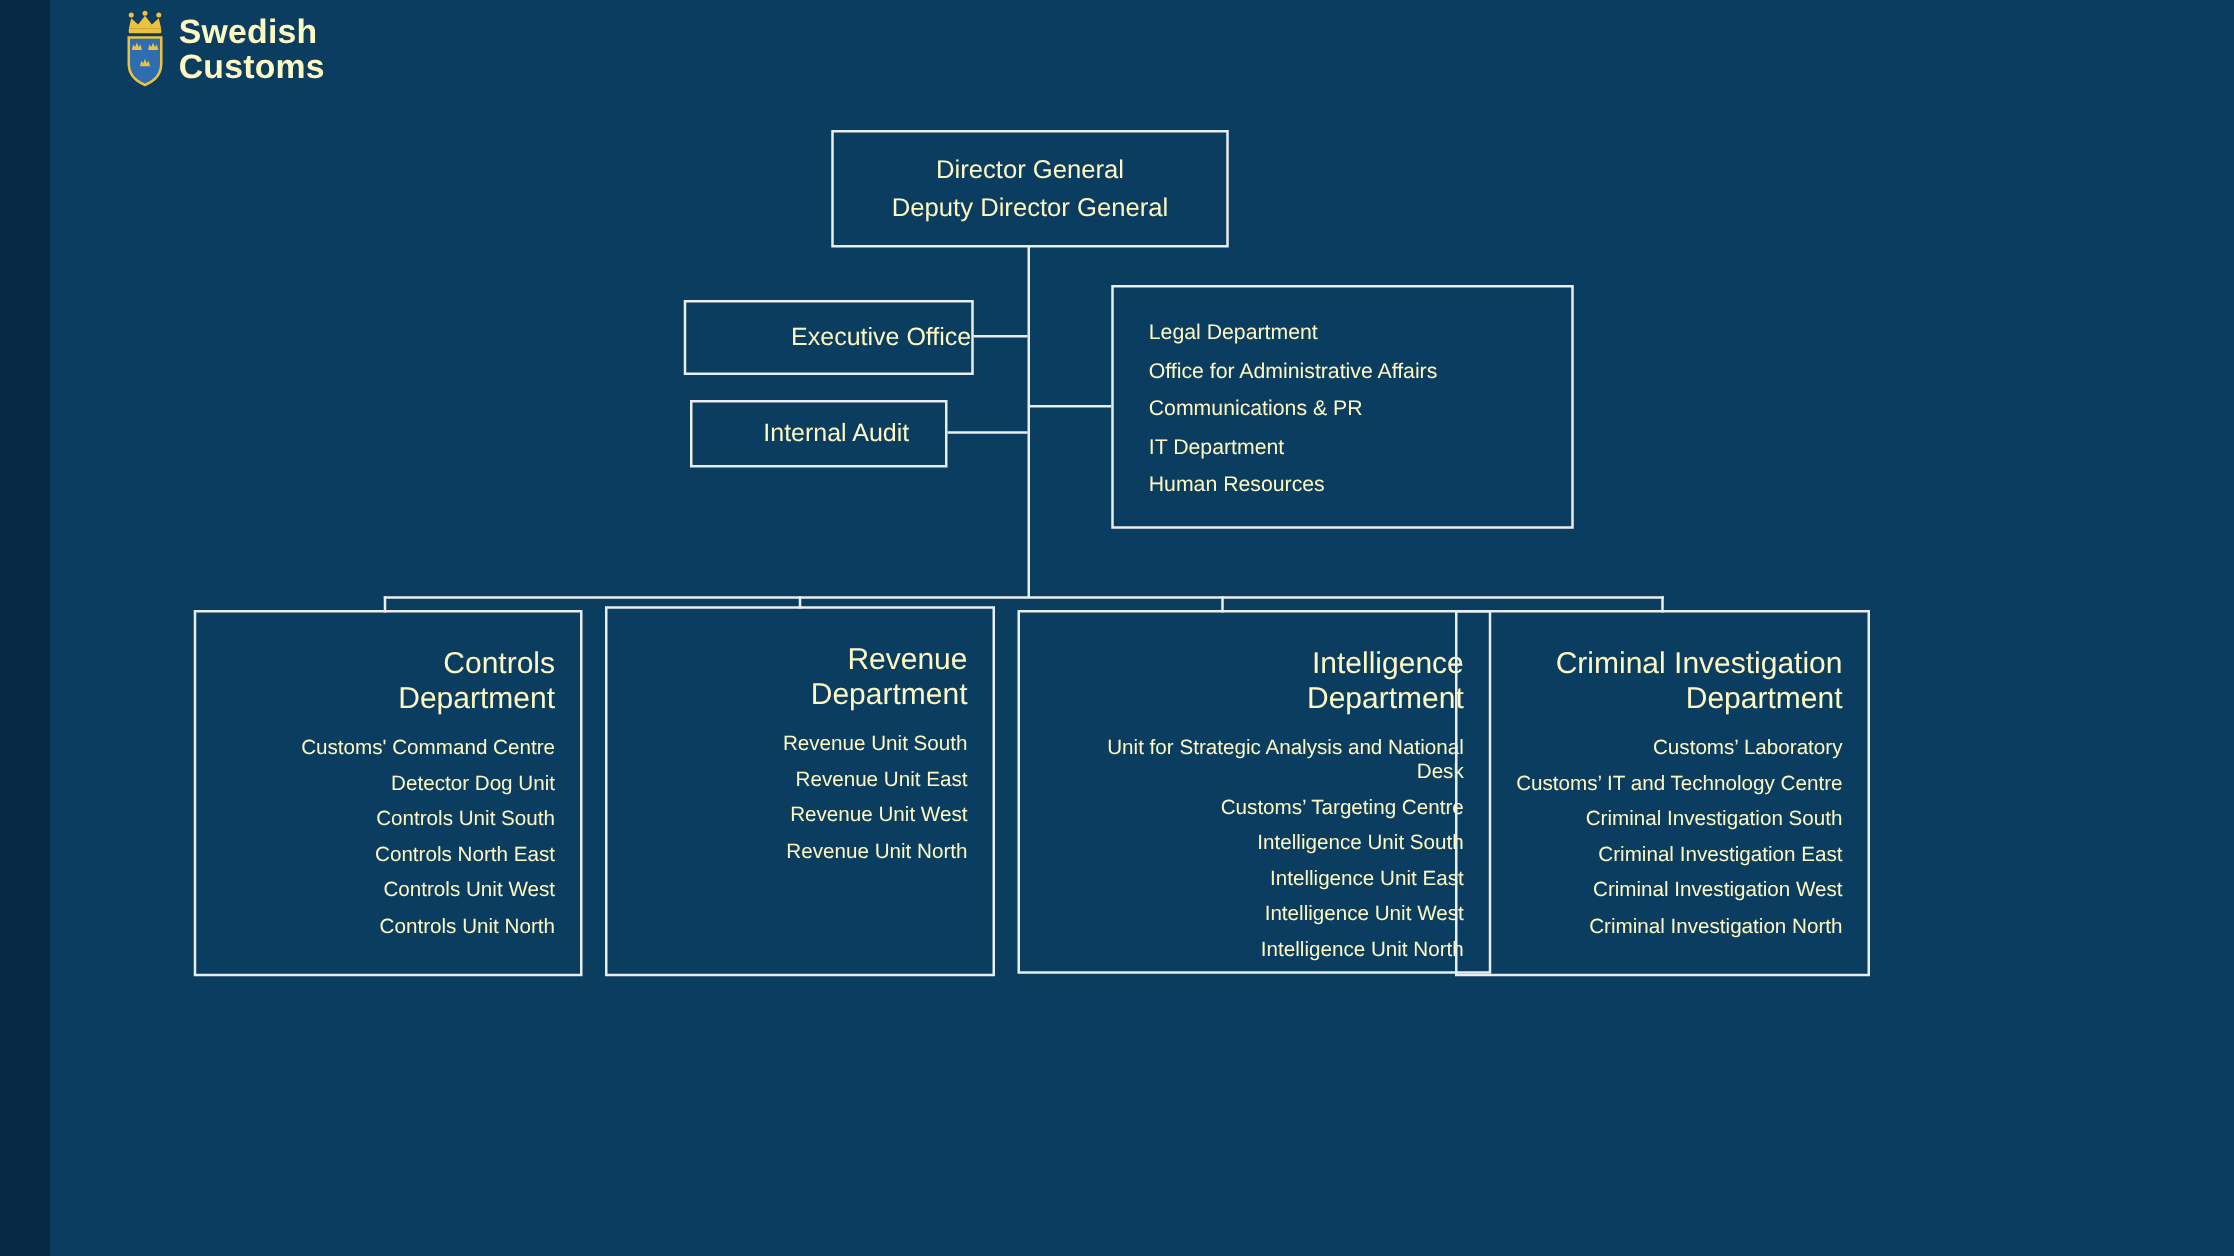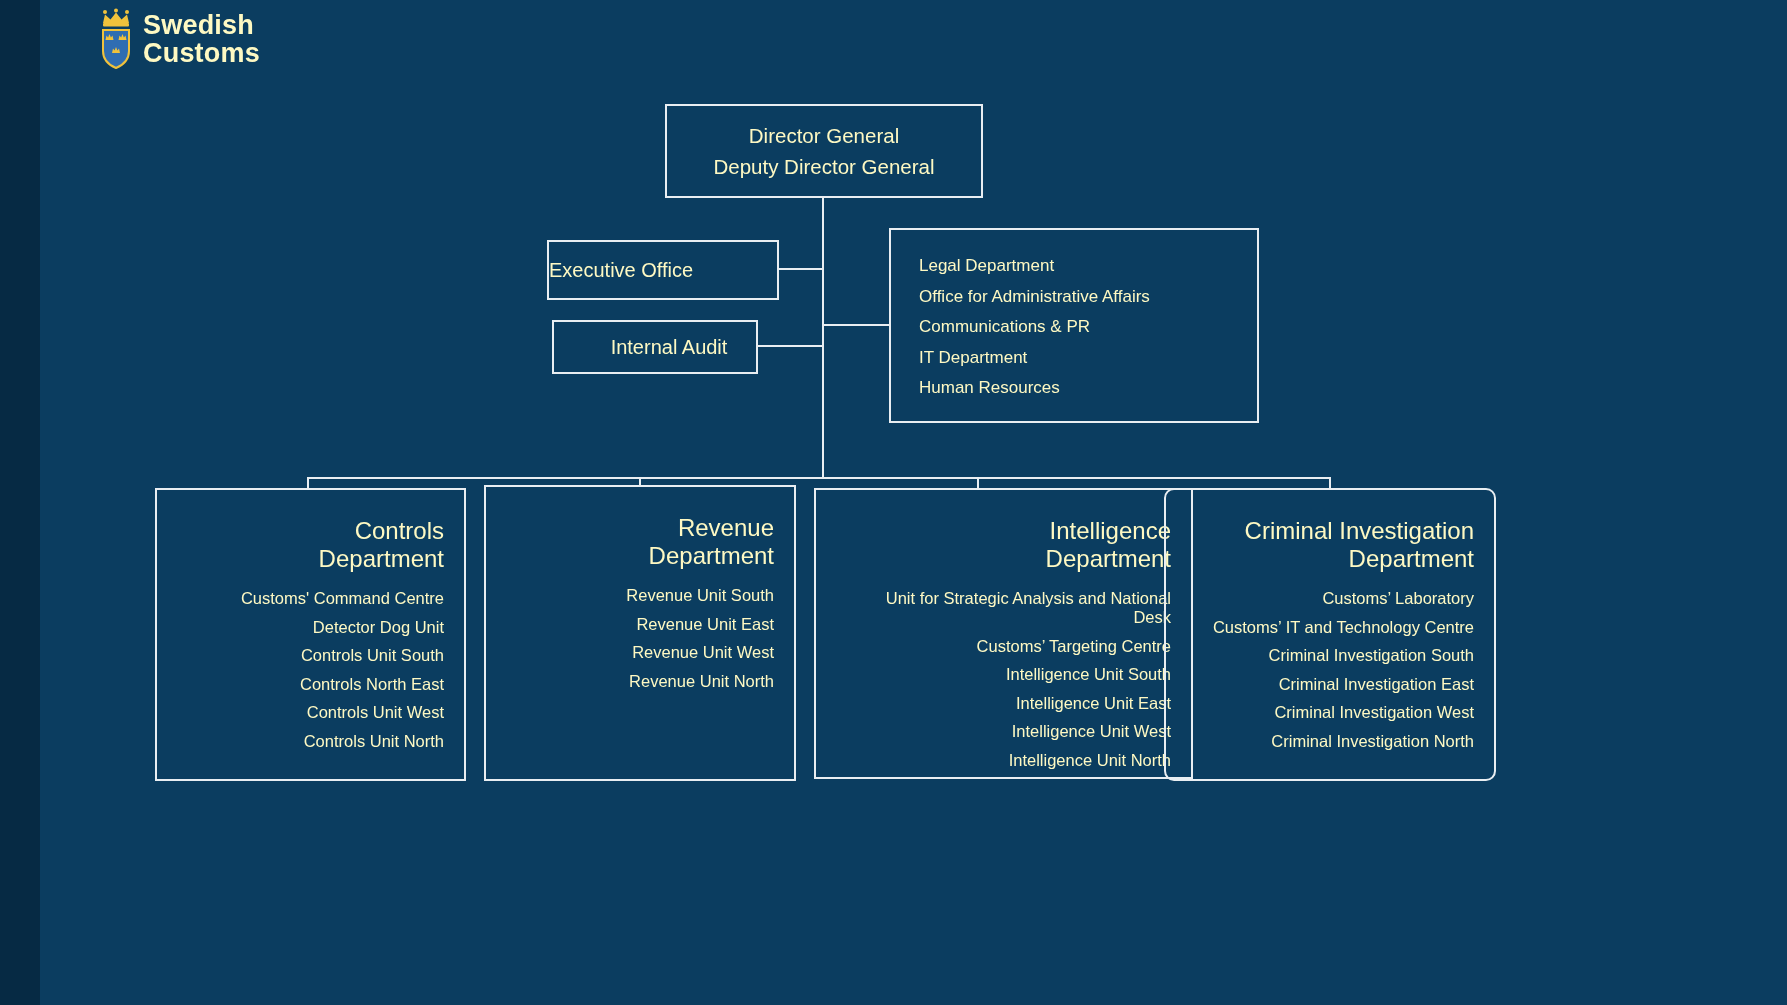--- a/index.html
+++ b/index.html
@@ -12,37 +12,37 @@
 
   
   .logo { position:absolute; left:58px; top:8px; display:flex; align-items:center; gap:9px; }
   .logo-text { font-size:27px; font-weight:bold; line-height:28px; letter-spacing:0.2px; }
 
   
   .box { position:absolute; border:2px solid var(--line,#e9eef2); }
 
   .director { left:625px; top:104px; width:318px; height:94px; text-align:center;
               font-size:20.5px; line-height:31px; padding-top:14px; }
-  .exec     { left:507px; top:240px; width:232px; height:60px; text-align:left;
+  .exec     { left:507px; top:240px; width:232px; height:60px; text-align:right;
               font-size:20px; line-height:56px; }
   .audit    { left:512px; top:320px; width:206px; height:54px; text-align:center;
               font-size:20px; line-height:50px;padding-left:28px; }
   .staff    { left:849px; top:228px; width:370px; height:195px;
               padding:21px 0 0 28px; font-size:17px; }
   .staff-item { line-height:30.5px; }
 
   .dept { padding:27px 20px 0 28px;text-align:right; }
   .dept h2 { font-size:24px; font-weight:400; line-height:27.5px; }
   .units { margin-top:17px; }
   .unit { font-size:16.5px; line-height:19px; margin-bottom:9.5px; }
 
   .dept0 { left:115px;  top:488px; width:311px; height:293px; }
   .dept1 { left:444px;  top:485px; width:312px; height:296px; }
   .dept2 { left:774px;  top:488px; width:379px; height:291px; }
-  .dept3 { left:1124px; top:488px; width:332px; height:293px;border-radius:10px; }
+  .dept3 { left:1124px; top:488px; width:332px; height:293px; }
 
   .line { position:absolute; background:var(--line,#e9eef2); }
 </style>
 </head>
 <body>
 
 <div class="canvas">
 
   <header class="logo">
     <svg width="36" height="62" viewBox="0 0 36 62" aria-hidden="true">

